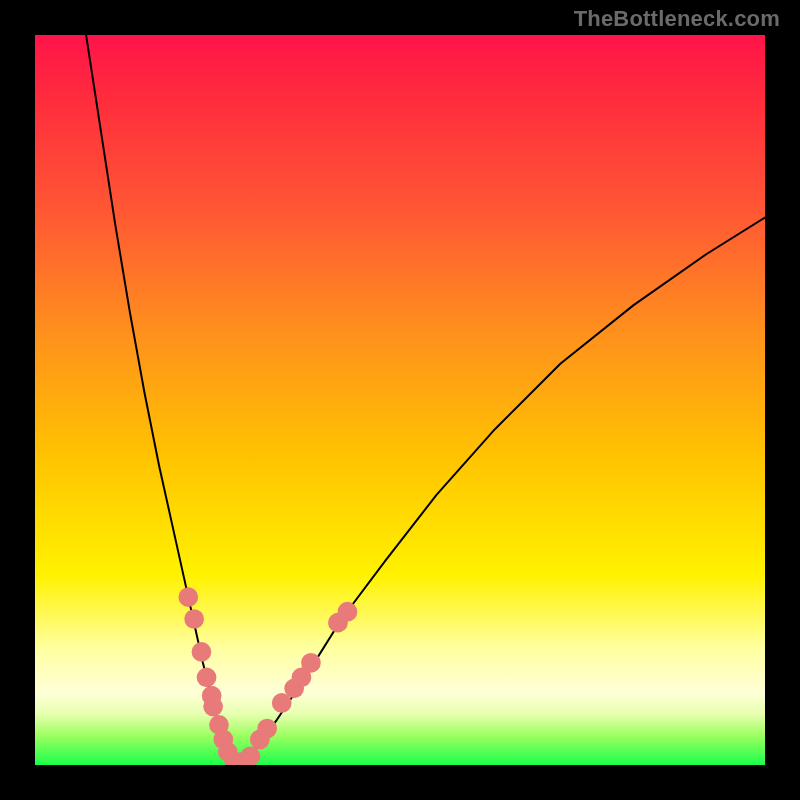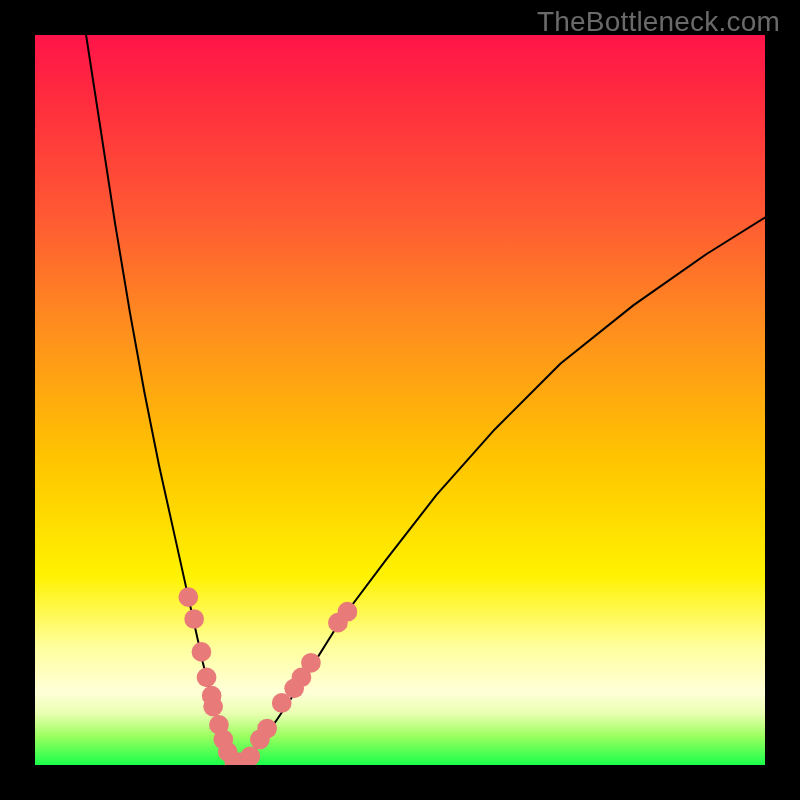--- a/index.html
+++ b/index.html
@@ -45,22 +45,22 @@
   }
   .curve {
     position: absolute;
     inset: 0;
   }
   .watermark {
     position: absolute;
     top: 6px;
     right: 20px;
     color: #6a6a6a;
-    font-size: 28px;
-    font-weight: 400;
+    font-size: 22px;
+    font-weight: 700;
     letter-spacing: 0.2px;
     user-select: none;
     text-align: center;
   }
 </style>
 </head>
 <body>
 
 <div class="frame">
 

